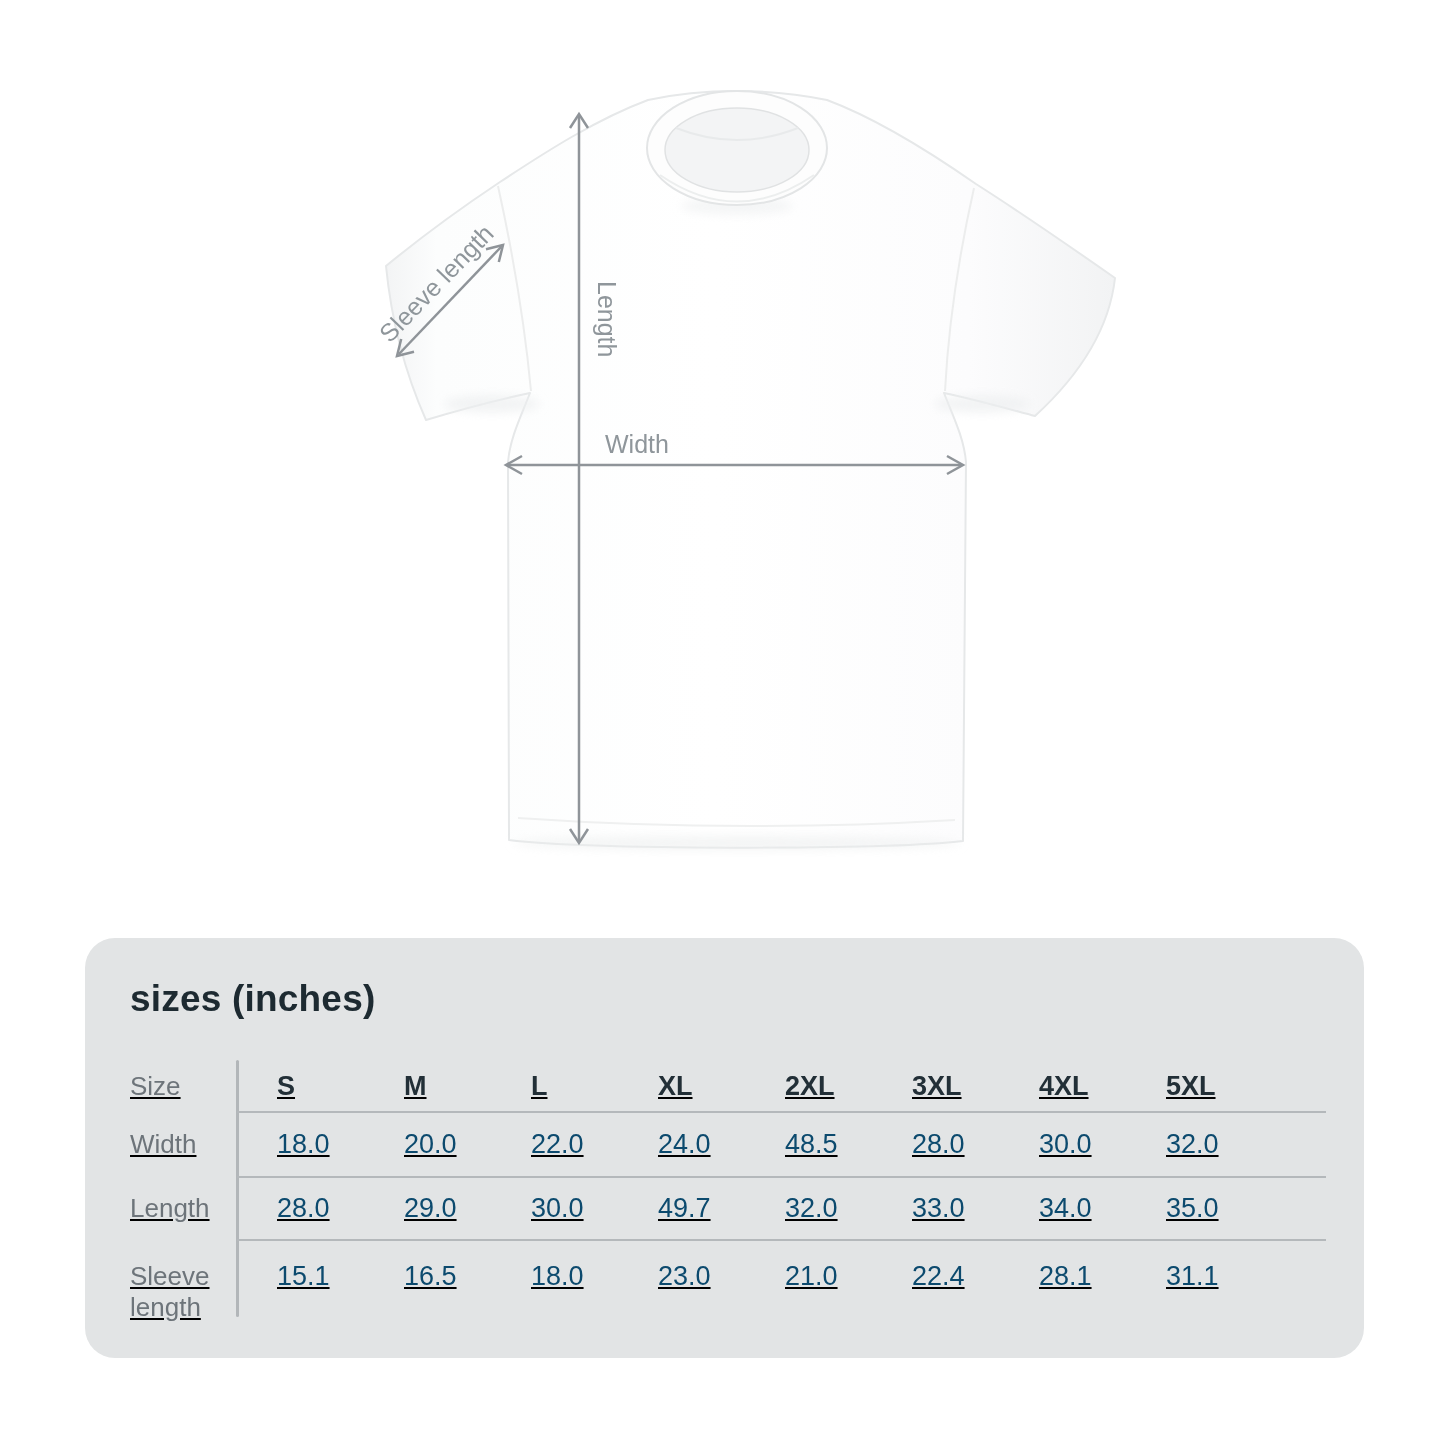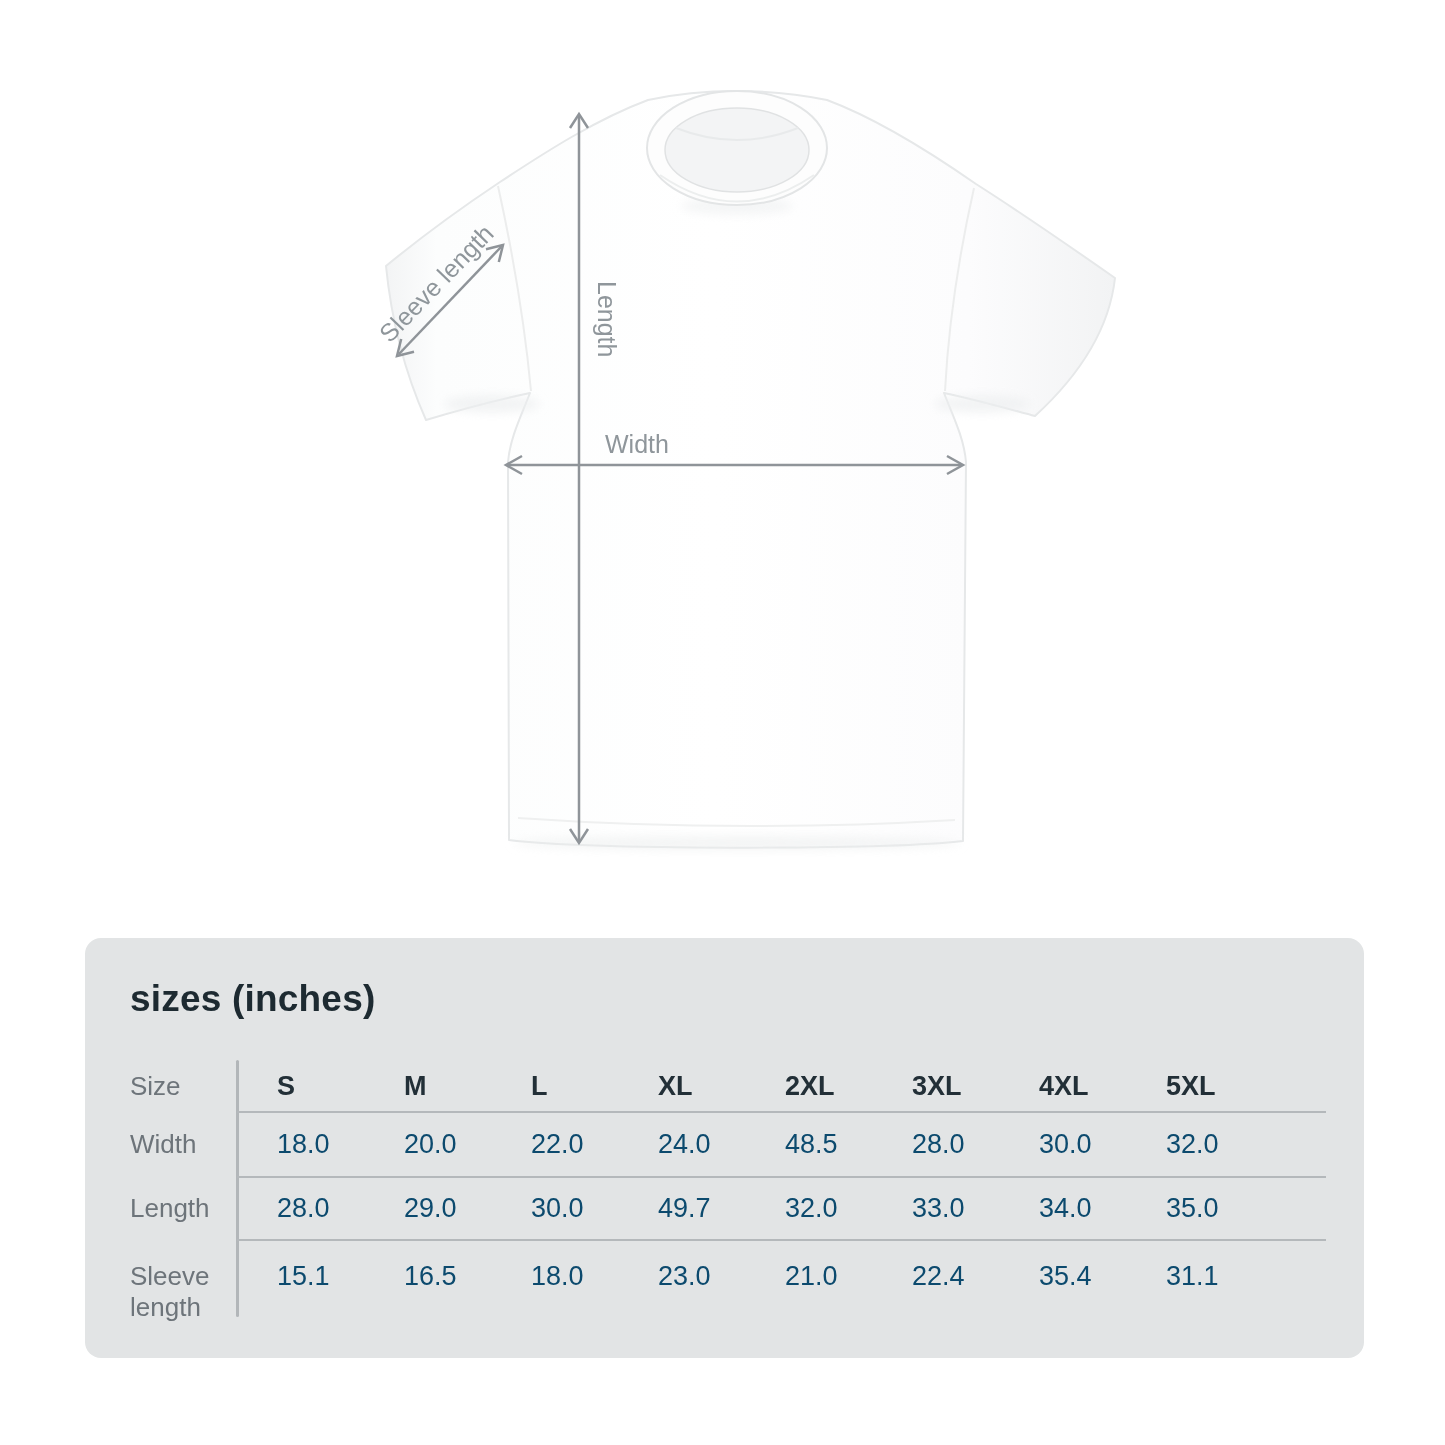--- a/index.html
+++ b/index.html
@@ -5,28 +5,28 @@
   html,body{margin:0;padding:0;background:#ffffff;}
   #screen{
     position:relative;width:1445px;height:1445px;background:#ffffff;
     font-family:"Liberation Sans", sans-serif;overflow:hidden;
   }
   
   #diagram{position:absolute;left:0;top:0;}
   
   .card{
     position:absolute;left:85px;top:938px;width:1279px;height:420px;
-    background:#e2e4e5;border-radius:16px;
+    background:#e2e4e5;border-radius:30px;
   }
   .card-title{
     position:absolute;left:45px;top:40px;margin:0;
     font-size:37px;font-weight:700;color:#1d2a31;letter-spacing:0.2px;
   }
   .tbl{position:absolute;left:45px;top:122px;width:1196px;}
-  .row{display:flex;align-items:center;}
+  .row{display:flex;align-items:center;text-decoration:underline;}
   .row-header{height:52px;}
   .row-width{height:65px;}
   .row-length{height:63px;}
   .row-sleeve{height:77px;align-items:flex-start;}
   .row-sleeve .lbl,.row-sleeve .cells{padding-top:21px;}
   .lbl{
     width:107px;flex:0 0 107px;font-size:26px;line-height:31px;color:#6d747a;
   }
   .cells{flex:1;display:flex;padding-left:40px;box-sizing:content-box;}
   .cell{width:127px;flex:0 0 127px;font-size:27px;line-height:31px;color:#0c4a6e;}
@@ -175,20 +175,20 @@
 
       <div class="row row-sleeve">
         <div class="lbl">Sleeve length</div>
         <div class="cells">
           <div class="cell">15.1</div>
           <div class="cell">16.5</div>
           <div class="cell">18.0</div>
           <div class="cell">23.0</div>
           <div class="cell">21.0</div>
           <div class="cell">22.4</div>
-          <div class="cell">35.4</div>
+          <div class="cell">28.1</div>
           <div class="cell">31.1</div>
         </div>
       </div>
 
     </div>
   </section>
 </div>
 
 </body></html>

